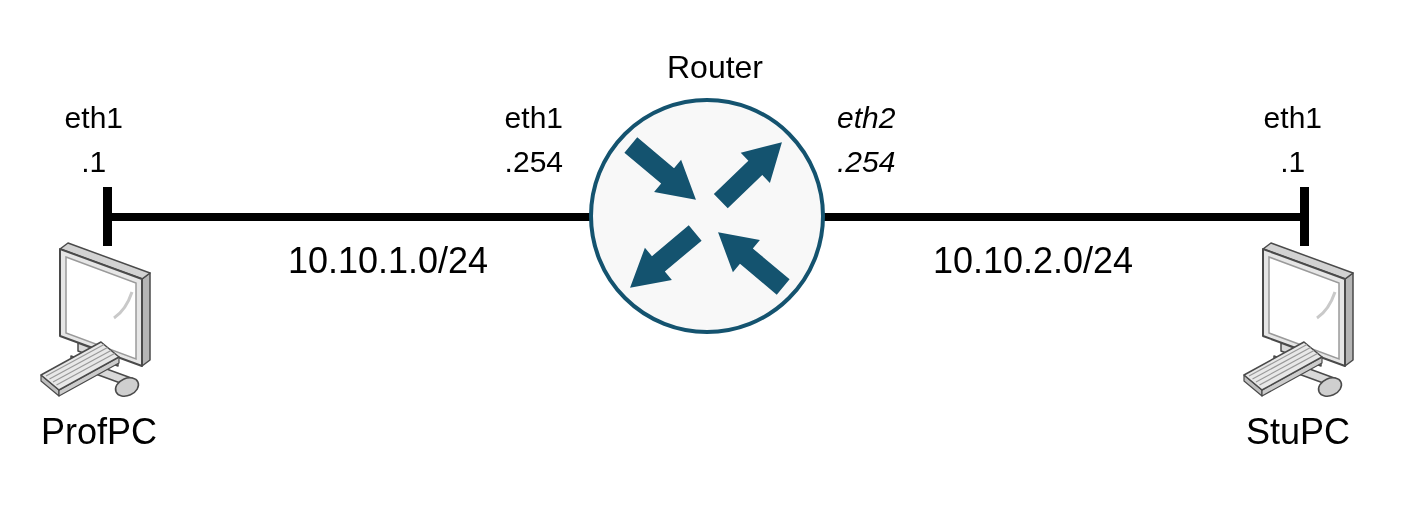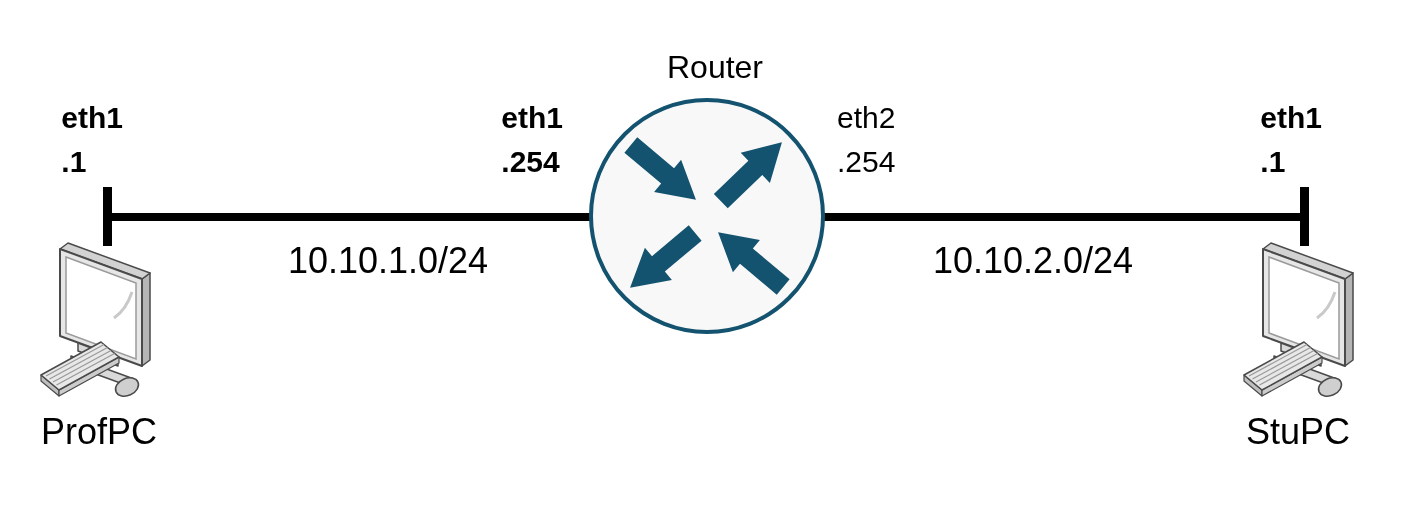--- a/index.html
+++ b/index.html
@@ -43,22 +43,22 @@
     line-height: 32px;
     white-space: nowrap;
   }
   .iface-label {
     position: absolute;
     top: 96px;
     font-size: 30px;
     line-height: 44px;
     white-space: nowrap;
   }
-  .iface-label.align-right { text-align: left; font-weight: bold; }
-  .iface-label.align-left  { text-align: left; }
+  .iface-label.align-right { text-align: center; }
+  .iface-label.align-left  { text-align: left; font-style: italic; }
   .subnet-label {
     position: absolute;
     top: 243px;
     width: 300px;
     text-align: center;
     font-size: 36px;
     line-height: 36px;
     white-space: nowrap;
   }
   .host-name {

